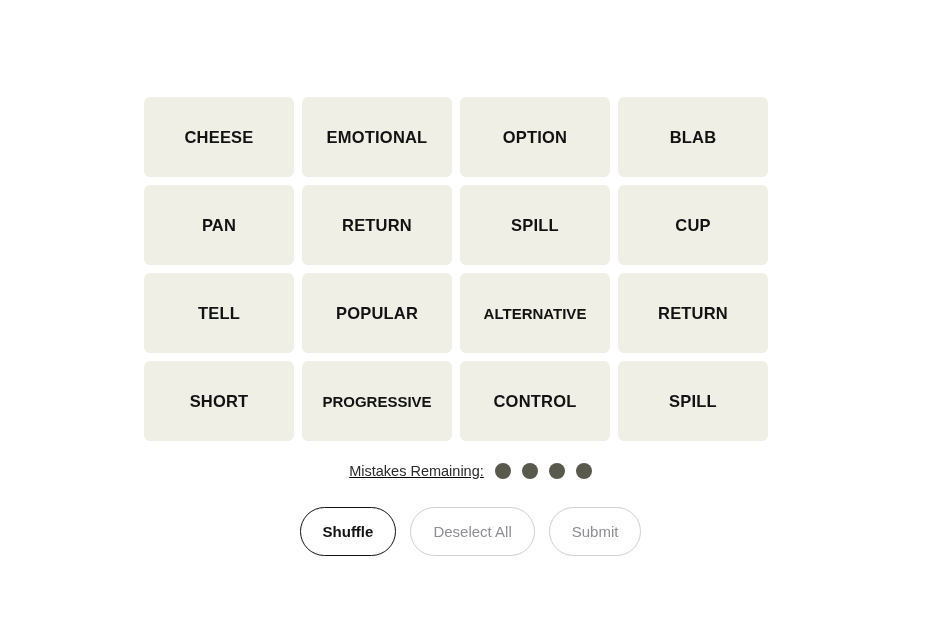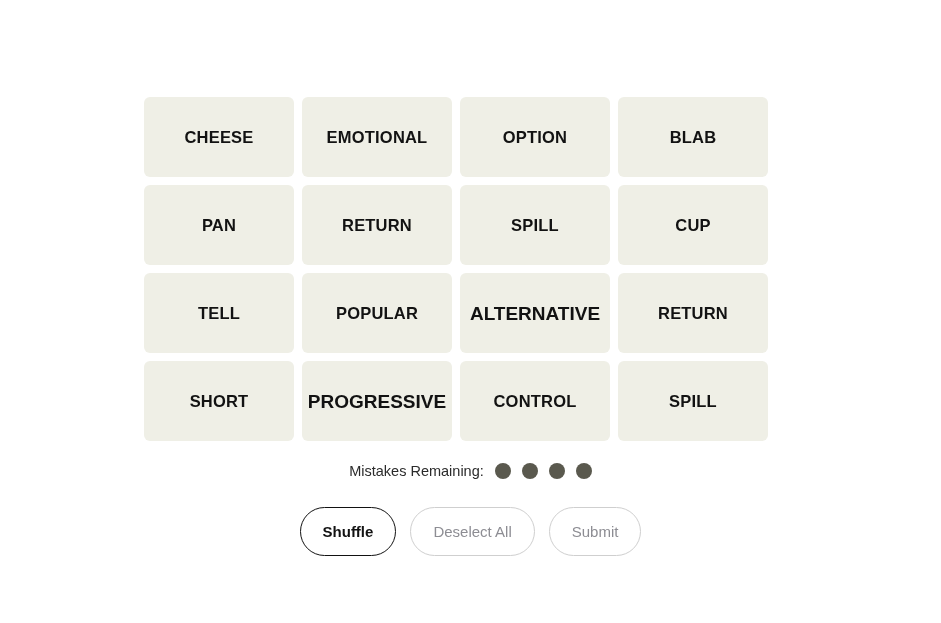--- a/index.html
+++ b/index.html
@@ -51,34 +51,35 @@
     font-weight: bold;
     font-size: 16.5px;
     letter-spacing: 0.2px;
     color: #121212;
     text-align: center;
     line-height: 1;
     white-space: nowrap;
   }
 
   .tile-label.long {
-    font-size: 19px;
+    font-size: 15px;
     letter-spacing: 0px;
   }
 
   
   .mistakes-row {
     position: absolute;
     left: 0;
     top: 463px;
     width: 941px;
     display: flex;
     align-items: center;
     justify-content: center;
     gap: 11px;
+    text-decoration: underline;
   }
 
   .mistakes-label {
     font-family: "Liberation Sans", sans-serif;
     font-size: 14.5px;
     color: #2b2b2b;
     line-height: 1;
     white-space: nowrap;
   }
 

